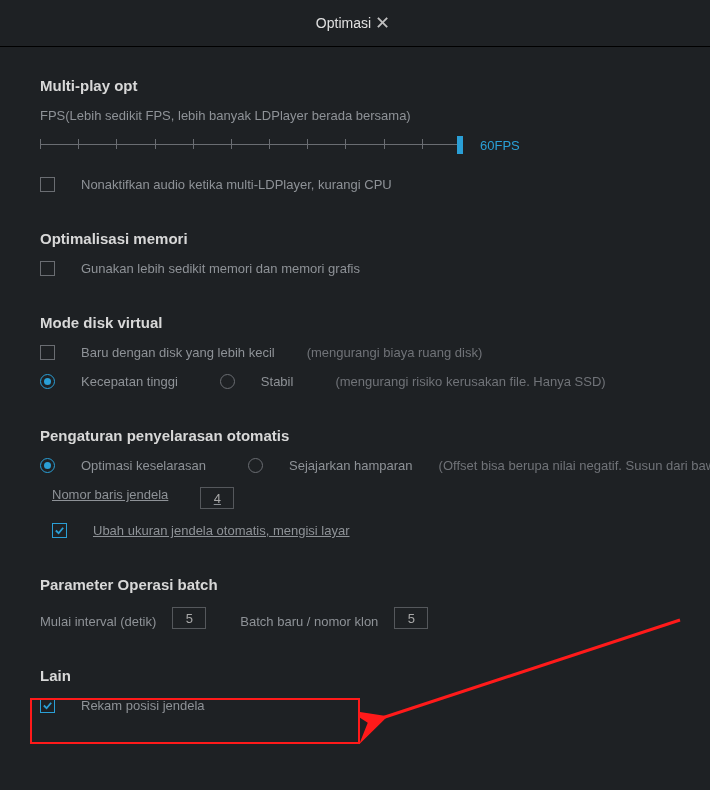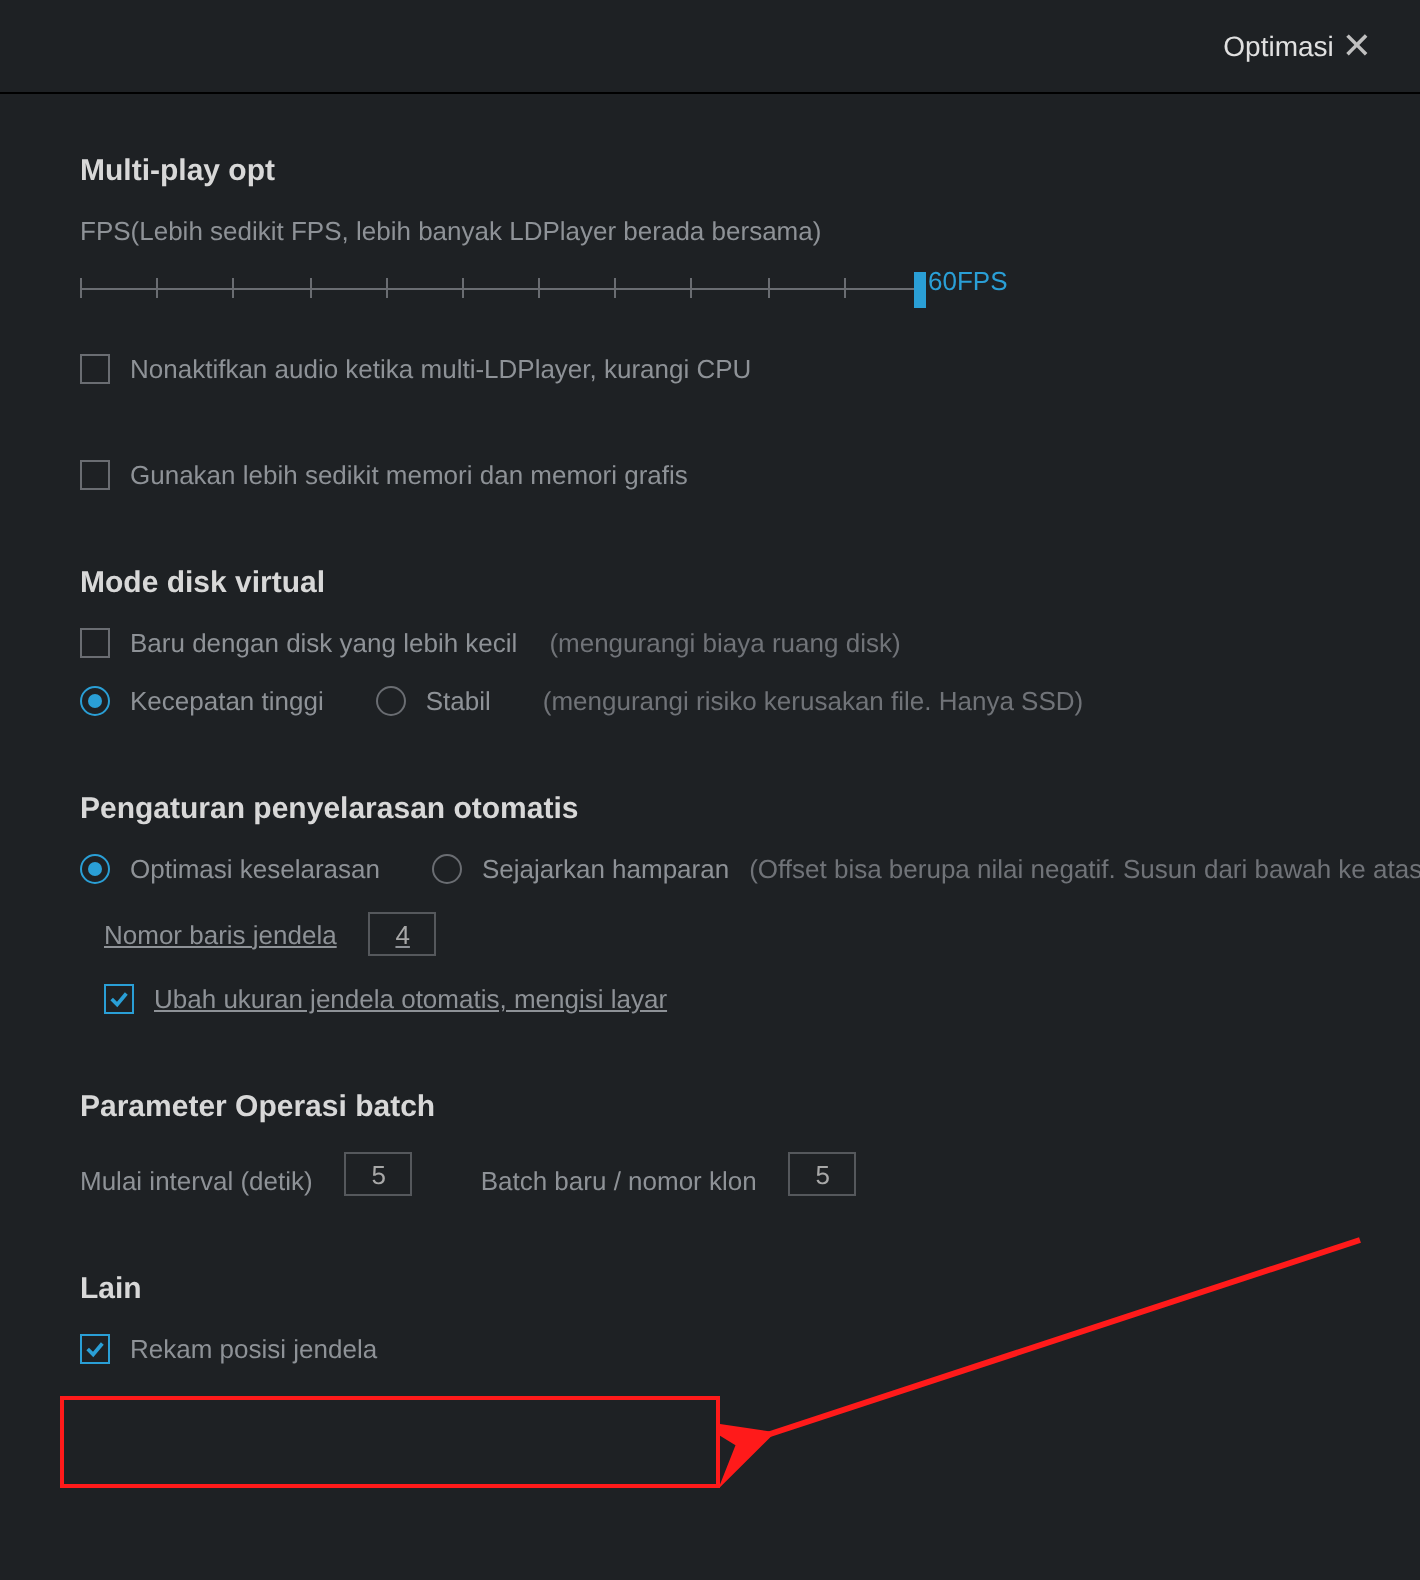--- a/index.html
+++ b/index.html
@@ -9,21 +9,21 @@
       background: #1e2124;
       color: #c8c8c8;
       font-family: "Segoe UI", Arial, sans-serif;
       font-size: 13px;
       overflow: hidden;
       position: relative;
     }
     .titlebar {
       display: flex;
       align-items: center;
-      justify-content: flex-end;
+      justify-content: center;
       padding: 12px 20px 12px 20px;
       border-bottom: 1px solid #000;
     }
     .titlebar-title {
       color: #e0e0e0;
       font-size: 14px;
     }
     .close-icon {
       color: #c0c0c0;
       font-size: 18px;
@@ -42,21 +42,22 @@
       margin-bottom: 14px;
       font-weight: bold;
     }
     .sublabel {
       color: #8e9297;
       font-size: 13px;
       margin-bottom: 10px;
     }
     .slider-row {
       display: flex;
-      gap: 4px;
+      align-items: center;
+      gap: 20px;
       margin-bottom: 20px;
       margin-top: 6px;
     }
     .slider {
       position: relative;
       width: 420px;
       height: 24px;
     }
     .slider-track {
       position: absolute;
@@ -80,22 +81,21 @@
       height: 18px;
       background: #2a9fd6;
       transform: translateX(-50%);
     }
     .slider-value {
       color: #2a9fd6;
       font-size: 13px;
     }
     .row {
       display: flex;
-      align-items: center;
-      gap: 10px;
+      gap: 26px;
       margin-bottom: 14px;
       color: #8e9297;
       flex-wrap: nowrap;
     }
     .checkbox {
       width: 15px;
       height: 15px;
       border: 1px solid #6a6d72;
       display: inline-flex;
       align-items: center;
@@ -215,20 +215,21 @@
     </div>
     <div class="row">
       <span class="checkbox">
         
       </span>
       <span>Nonaktifkan audio ketika multi-LDPlayer, kurangi CPU</span>
     </div>
   </div>
 
   <div class="section">
+    <div class="section-title">Optimalisasi memori</div>
     <div class="row">
       <span class="checkbox">
         
       </span>
       <span>Gunakan lebih sedikit memori dan memori grafis</span>
     </div>
   </div>
 
   <div class="section">
     <div class="section-title">Mode disk virtual</div>

